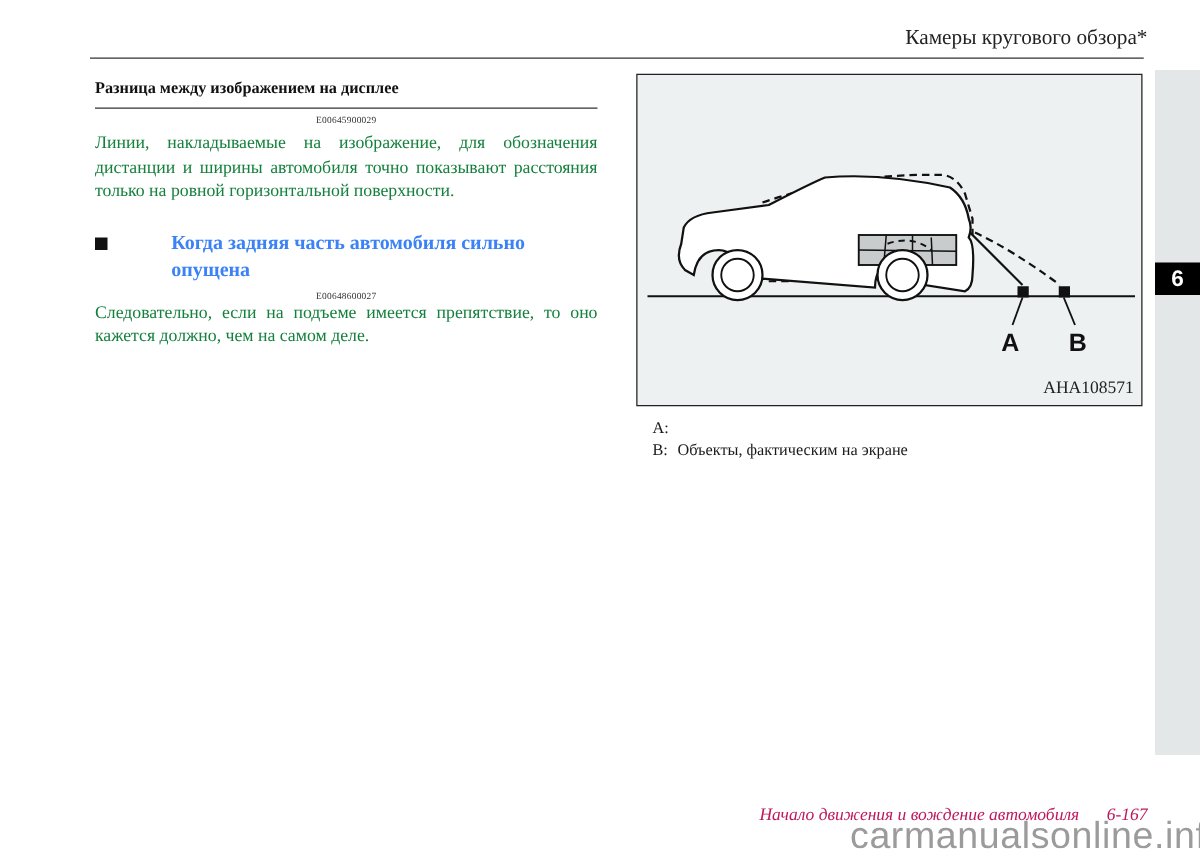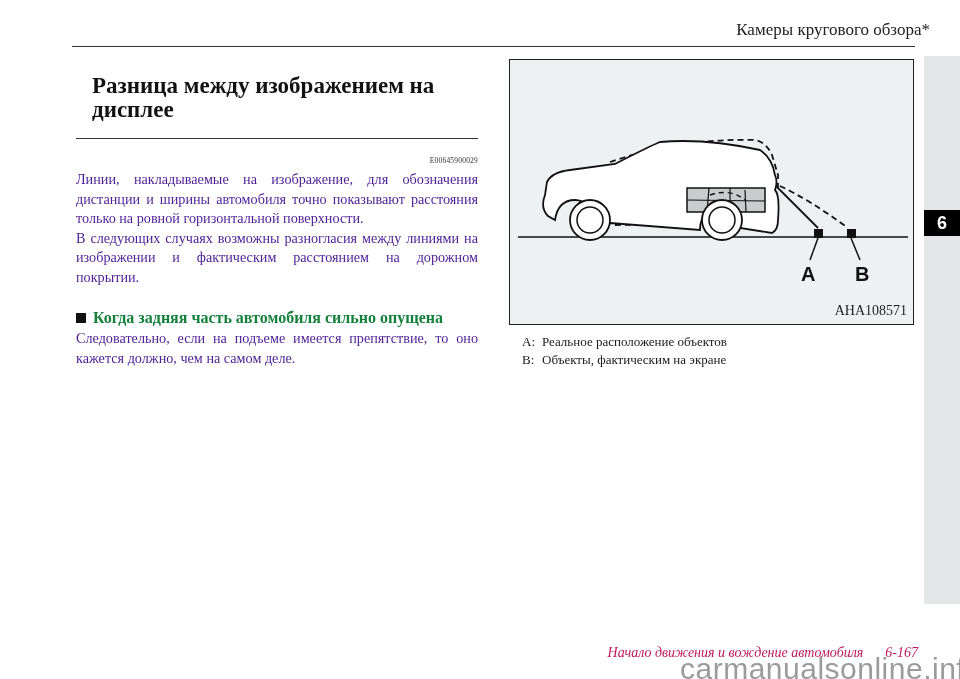--- a/index.html
+++ b/index.html
@@ -2,54 +2,54 @@
 <html><head>
 <meta charset="utf-8">
 <style>
   html, body { margin: 0; padding: 0; }
   body {
     width: 960px; height: 679px; position: relative; overflow: hidden;
     background: #ffffff; color: #1a1a1a;
     font-family: "Liberation Serif", "DejaVu Serif", serif;
   }
   .running-head {
-    position: absolute; top: 20px; right: 30px;
+    position: absolute; top: 20px; right: 42px;
     font-size: 17px; color: #222;
   }
   .head-rule {
     position: absolute; top: 46px; left: 72px; width: 843px; height: 1px; background: #333;
   }
   .side-tab {
     position: absolute; top: 56px; left: 924px; width: 36px; height: 548px; background: #e4e7e8;
   }
   .chapter-badge {
     position: absolute; top: 210px; left: 924px; width: 36px; height: 26px;
     background: #000; color: #fff;
     font-family: "Liberation Sans", "DejaVu Sans", sans-serif; font-weight: bold; font-size: 18px;
     display: flex; align-items: center; justify-content: center;
   }
   .left-col { position: absolute; left: 76px; top: 58px; width: 402px; }
   .section-title {
-    font-weight: bold; font-size: 23px; line-height: 24px; color: #111; margin: 16px;
+    font-weight: bold; font-size: 13px; line-height: 24px; color: #111; margin: 0;
   }
   .title-rule { height: 1px; background: #333; margin-top: 4px; }
   .code {
-    text-align: right; font-size: 7.5px; color: #333; margin-top: 17px; letter-spacing: 0.2px;
+    text-align: center; font-size: 7.5px; color: #333; margin-top: 4px; letter-spacing: 0.2px;
   }
   .para {
-    font-size: 14.2px; line-height: 19.5px; text-align: justify; margin: 0; color: #4c1d95;
+    font-size: 14.2px; line-height: 19.5px; text-align: justify; margin: 0; color: #15803d;
   }
   .para.first { margin-top: 5px; }
   .sub-heading {
     display: flex; align-items: flex-start; margin-top: 20px;
   }
   .bullet {
     width: 10px; height: 10px; background: #111; margin-top: 6px; margin-right: 7px; flex-shrink: 0;
   }
-  .sub-title { font-weight: bold; font-size: 16px; line-height: 22px; color: #15803d; }
+  .sub-title { font-weight: bold; font-size: 16px; line-height: 22px; color: #3b82f6; margin-left: 44px; }
   .figure {
     position: absolute; left: 509px; top: 59px; width: 405px; height: 266px;
     border: 1.5px solid #222; background: #eef1f2; box-sizing: border-box;
   }
   .figure svg { position: absolute; left: 0; top: 0; }
   .fig-code {
     position: absolute; right: 6px; bottom: 5px; font-size: 14px; color: #222; text-align: center;
   }
   .legend { position: absolute; left: 522px; top: 333px; font-size: 13px; line-height: 18px; color: #1a1a1a; }
   .legend-row { display: flex; }
@@ -73,28 +73,28 @@
 <div class="side-tab"></div>
 <div class="chapter-badge">6</div>
 
 <div class="left-col">
   <h2 class="section-title">
     <span>Разница между изображением на дисплее</span><br>
   </h2>
   <div class="title-rule"></div>
   <div class="code">E00645900029</div>
   <p class="para first">Линии, накладываемые на изображение, для обозначения дистанции и ширины автомобиля точно показывают расстояния только на ровной горизонтальной поверхности.</p>
-  <p class="para">В следующих случаях возможны разногласия между линиями на изображении и фактическим расстоянием на дорожном покрытии.</p>
 
   <div class="sub-heading">
     <span class="bullet"></span>
     <div class="sub-title">
       <span>Когда задняя часть автомобиля сильно опущена</span><br>
     </div>
   </div>
+  <div class="code">E00648600027</div>
   <p class="para">Следовательно, если на подъеме имеется препятствие, то оно кажется должно, чем на самом деле.</p>
 </div>
 
 <div class="figure">
   <svg width="405" height="266" viewBox="0 0 405 266">
 
     <line x1="8" y1="177" x2="398" y2="177" stroke="#111" stroke-width="1.5"></line>
 
     <path d="M100 102 Q170 78 245 80 Q256 82 262 95 L268 115 Q268 120 268 128" fill="none" stroke="#111" stroke-width="1.8" stroke-dasharray="6,4"></path>
     <path d="M105 165 L190 164" fill="none" stroke="#111" stroke-width="1.8" stroke-dasharray="6,4"></path>
@@ -122,21 +122,20 @@
     <line x1="341" y1="178" x2="350" y2="200" stroke="#111" stroke-width="1.5"></line>
     <text x="291" y="221" font-family="Liberation Sans, DejaVu Sans, sans-serif" font-weight="bold" font-size="20" fill="#111">A</text>
     <text x="345" y="221" font-family="Liberation Sans, DejaVu Sans, sans-serif" font-weight="bold" font-size="20" fill="#111">B</text>
   </svg>
   <div class="fig-code">AHA108571</div>
 </div>
 
 <div class="legend">
   <div class="legend-row">
     <span class="legend-key">A:</span>
-    <span>Реальное расположение объектов</span>
   </div>
   <div class="legend-row">
     <span class="legend-key">B:</span>
     <span>Объекты, фактическим на экране</span>
   </div>
 </div>
 
 <div class="footer">
   <span>Начало движения и вождение автомобиля</span><span class="page">6-167</span>
 </div>

